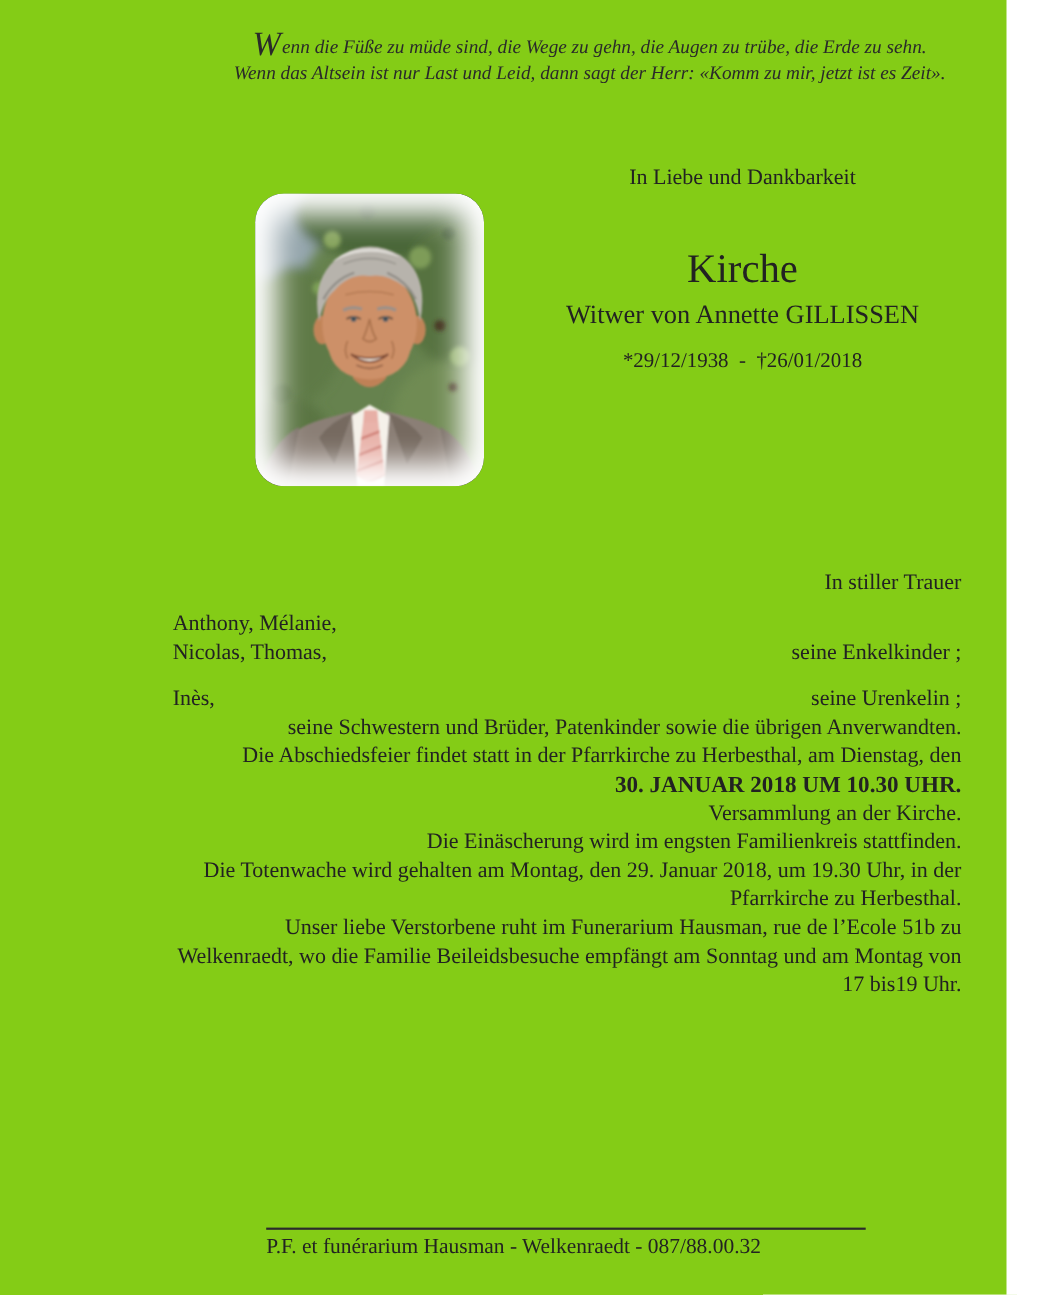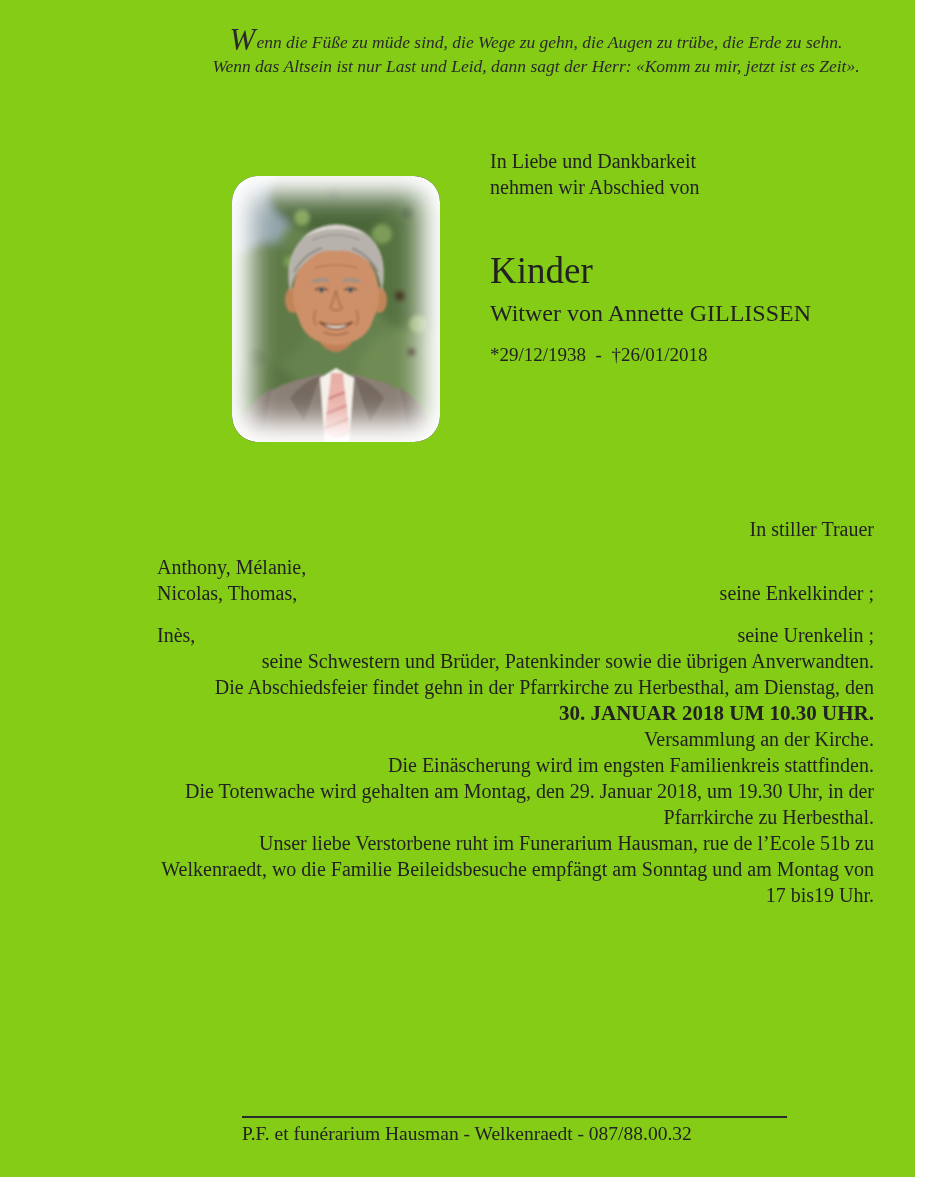--- a/index.html
+++ b/index.html
@@ -44,21 +44,21 @@
     position: absolute; inset: 0;
     border-radius: 26px;
     box-shadow: inset 0 0 26px 20px #ffffff;
     pointer-events: none;
   }
 
   
   .header-col {
     position: absolute;
     left: 490px; top: 148px; width: 370px;
-    text-align: left;
+    text-align: center;
   }
   .header-col .intro { font-size: 20px; line-height: 26px; }
   .header-col .title { font-size: 37px; line-height: 46px; margin-top: 48px; }
   .header-col .name  { font-size: 37px; line-height: 46px; }
   .header-col .relation-line { font-size: 24px; line-height: 30px; margin-top: 4px; }
   .header-col .dates { font-size: 19px; line-height: 24px; margin-top: 15px; }
 
   
   .content {
     position: absolute;
@@ -191,22 +191,21 @@
 
         <path d="M87,146 Q104,160 121,146 Q104,153 87,146 Z" fill="#f0e8dd" stroke="#7e4a34" stroke-width="1.6"></path>
         <path d="M92,156 Q104,162 116,156" stroke="#8a5a41" stroke-width="1.2" fill="none"></path>
       </g>
     </svg>
     <div class="feather"></div>
   </div>
 
   <div class="header-col">
     <div class="intro">In Liebe und Dankbarkeit</div>
-    <div class="intro">nehmen wir Abschied von</div>
-    <div class="title">Kinder</div>
+    <div class="title">Kirche</div>
     <div class="relation-line">Witwer von Annette GILLISSEN</div>
     <div class="dates">*29/12/1938&nbsp; -&nbsp; †26/01/2018</div>
   </div>
 
   <div class="content">
 
     <p class="lead">In stiller Trauer</p>
 
 
     <div class="group">
@@ -219,21 +218,21 @@
 
     <div class="group">
       <div class="names">
         <div>Inès,</div>
       </div>
       <span class="relation">seine Urenkelin ;</span>
     </div>
 
     <p class="closing">seine Schwestern und Brüder, Patenkinder sowie die übrigen Anverwandten.</p>
 
-    <p class="svc svc-first">Die Abschiedsfeier findet gehn in der Pfarrkirche zu Herbesthal, am Dienstag, den</p>
+    <p class="svc svc-first">Die Abschiedsfeier findet statt in der Pfarrkirche zu Herbesthal, am Dienstag, den</p>
     <p class="bold-date centered">30. JANUAR 2018 UM 10.30 UHR.</p>
     <p class="assembly centered">Versammlung an der Kirche.</p>
     <p class="svc">Die Einäscherung wird im engsten Familienkreis stattfinden.</p>
     <p class="svc">Die Totenwache wird gehalten am Montag, den 29. Januar 2018, um 19.30 Uhr, in der Pfarrkirche zu Herbesthal.</p>
     <p class="svc">Unser liebe Verstorbene ruht im Funerarium Hausman, rue de l’Ecole 51b zu Welkenraedt,  wo die Familie Beileidsbesuche empfängt am Sonntag und am Montag von 17 bis19 Uhr.</p>
   </div>
 
   <div class="footer">
     <div>P.F. et funérarium Hausman - Welkenraedt - 087/88.00.32</div>
   </div>

